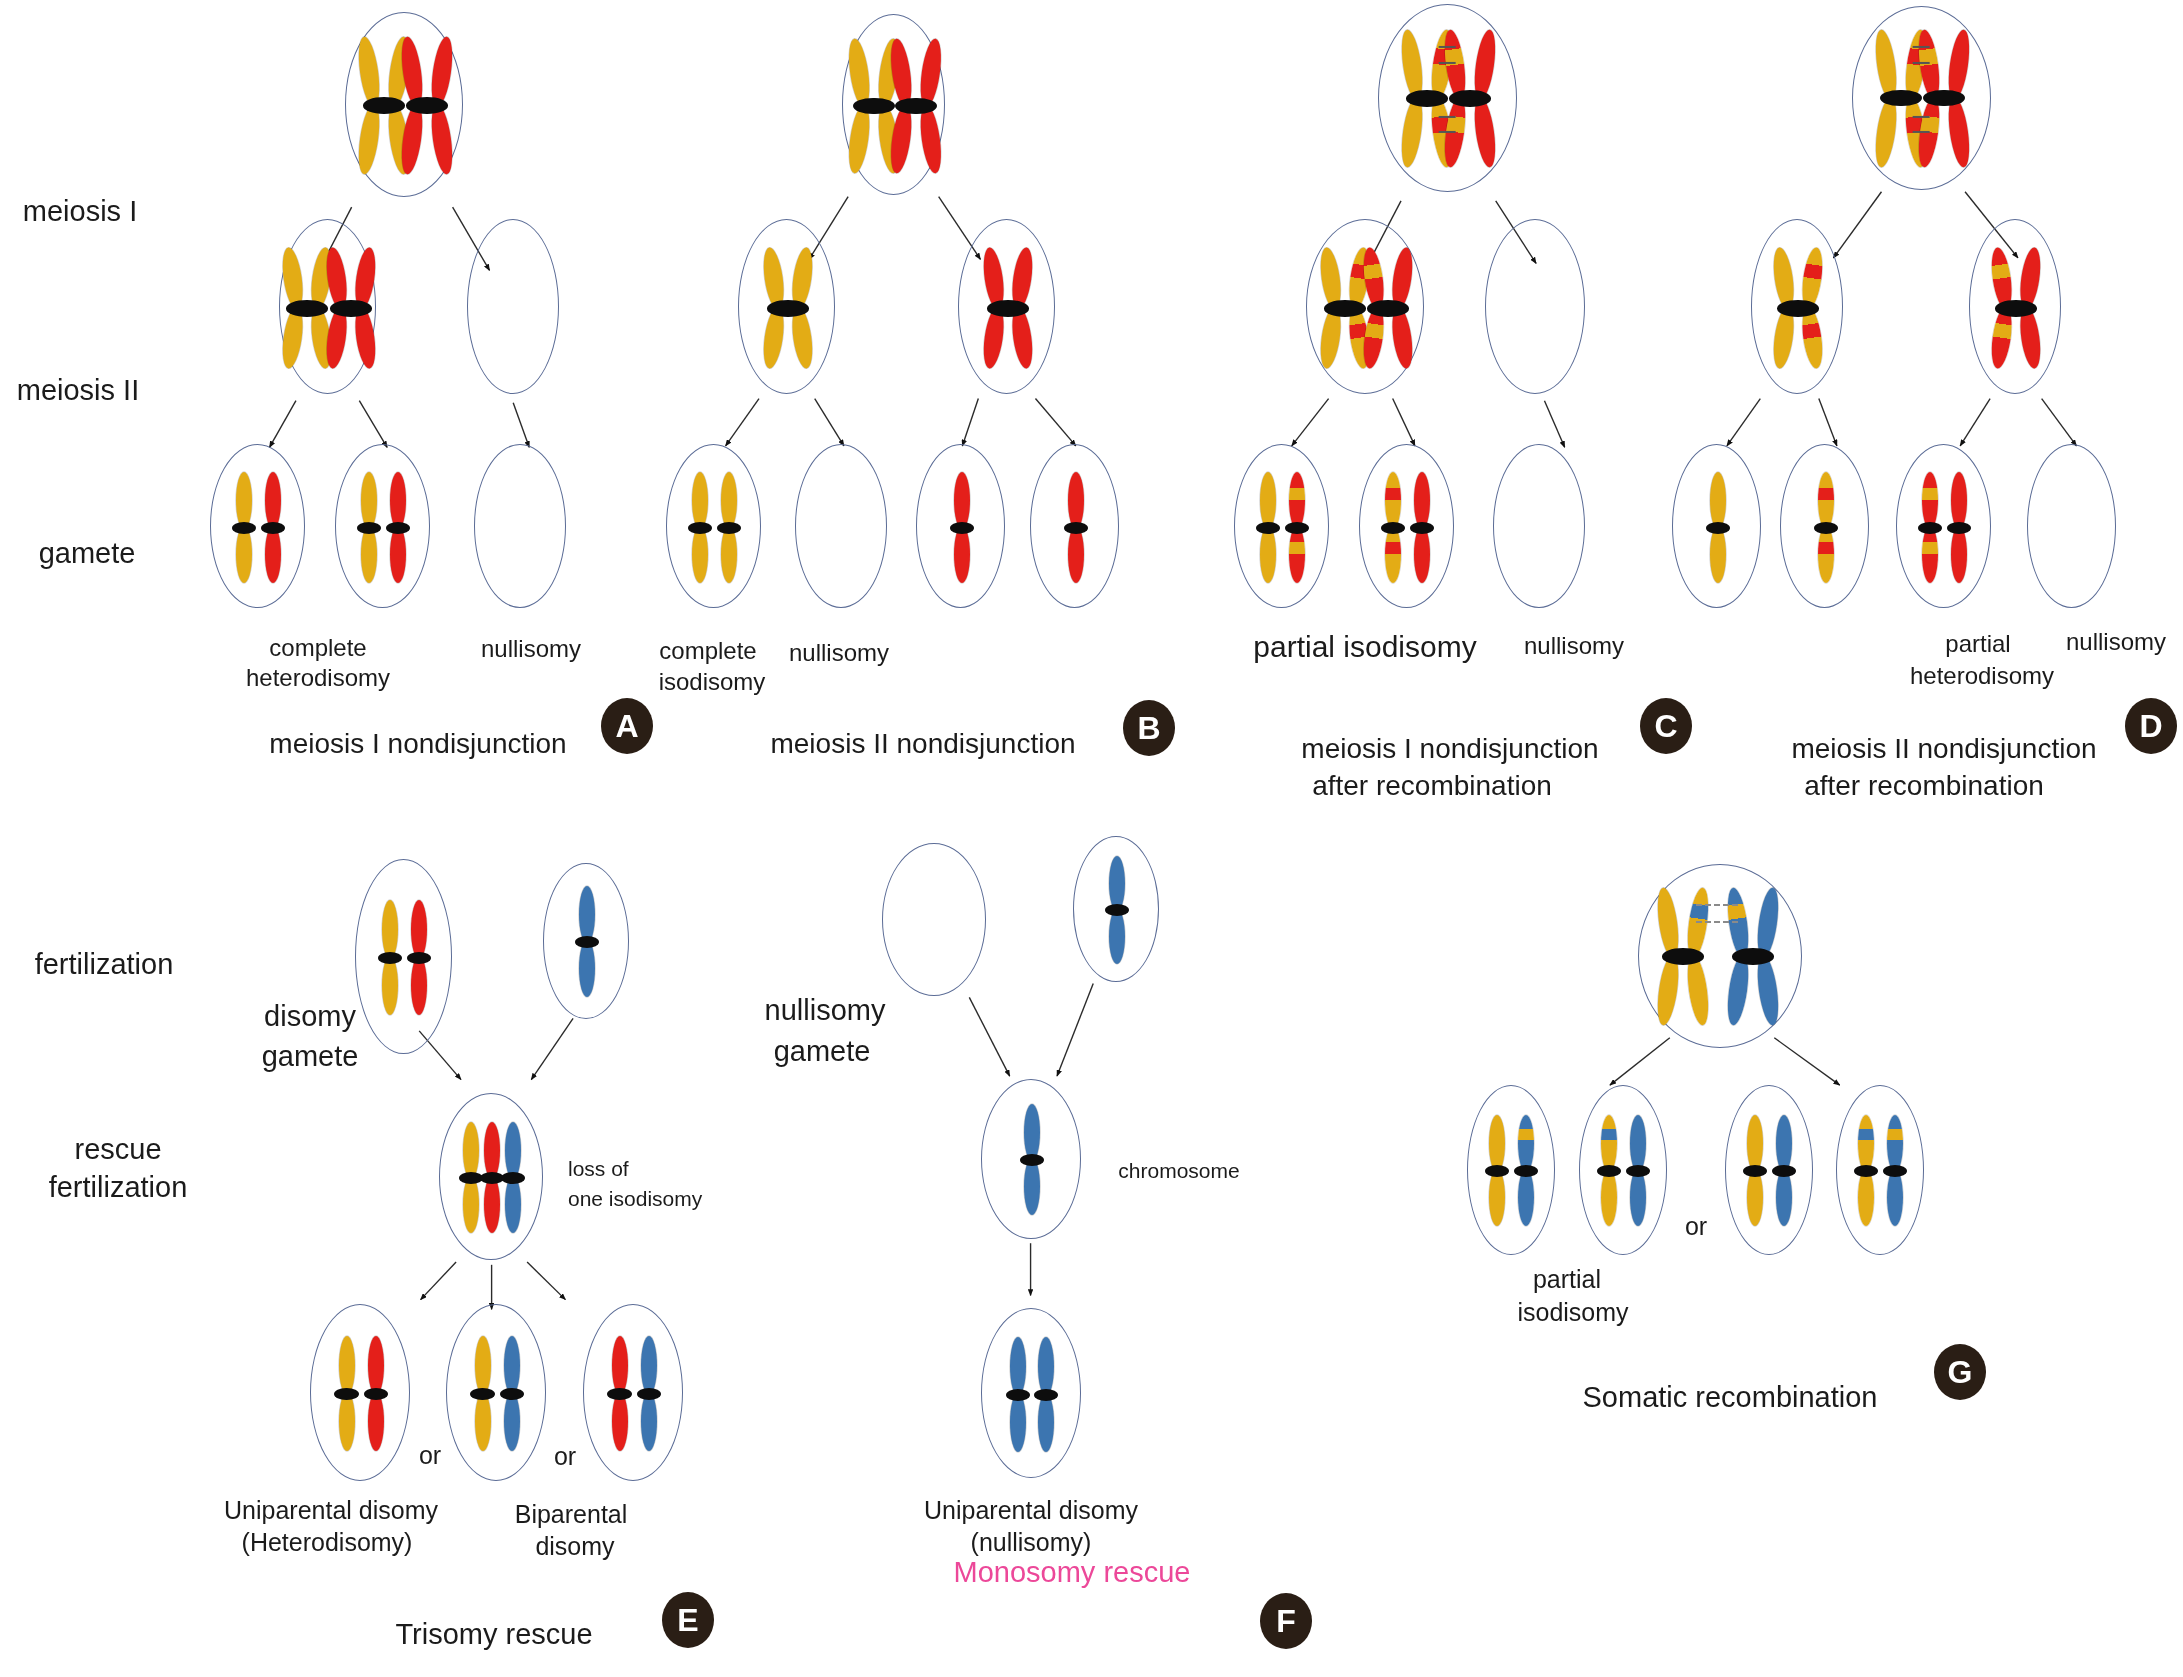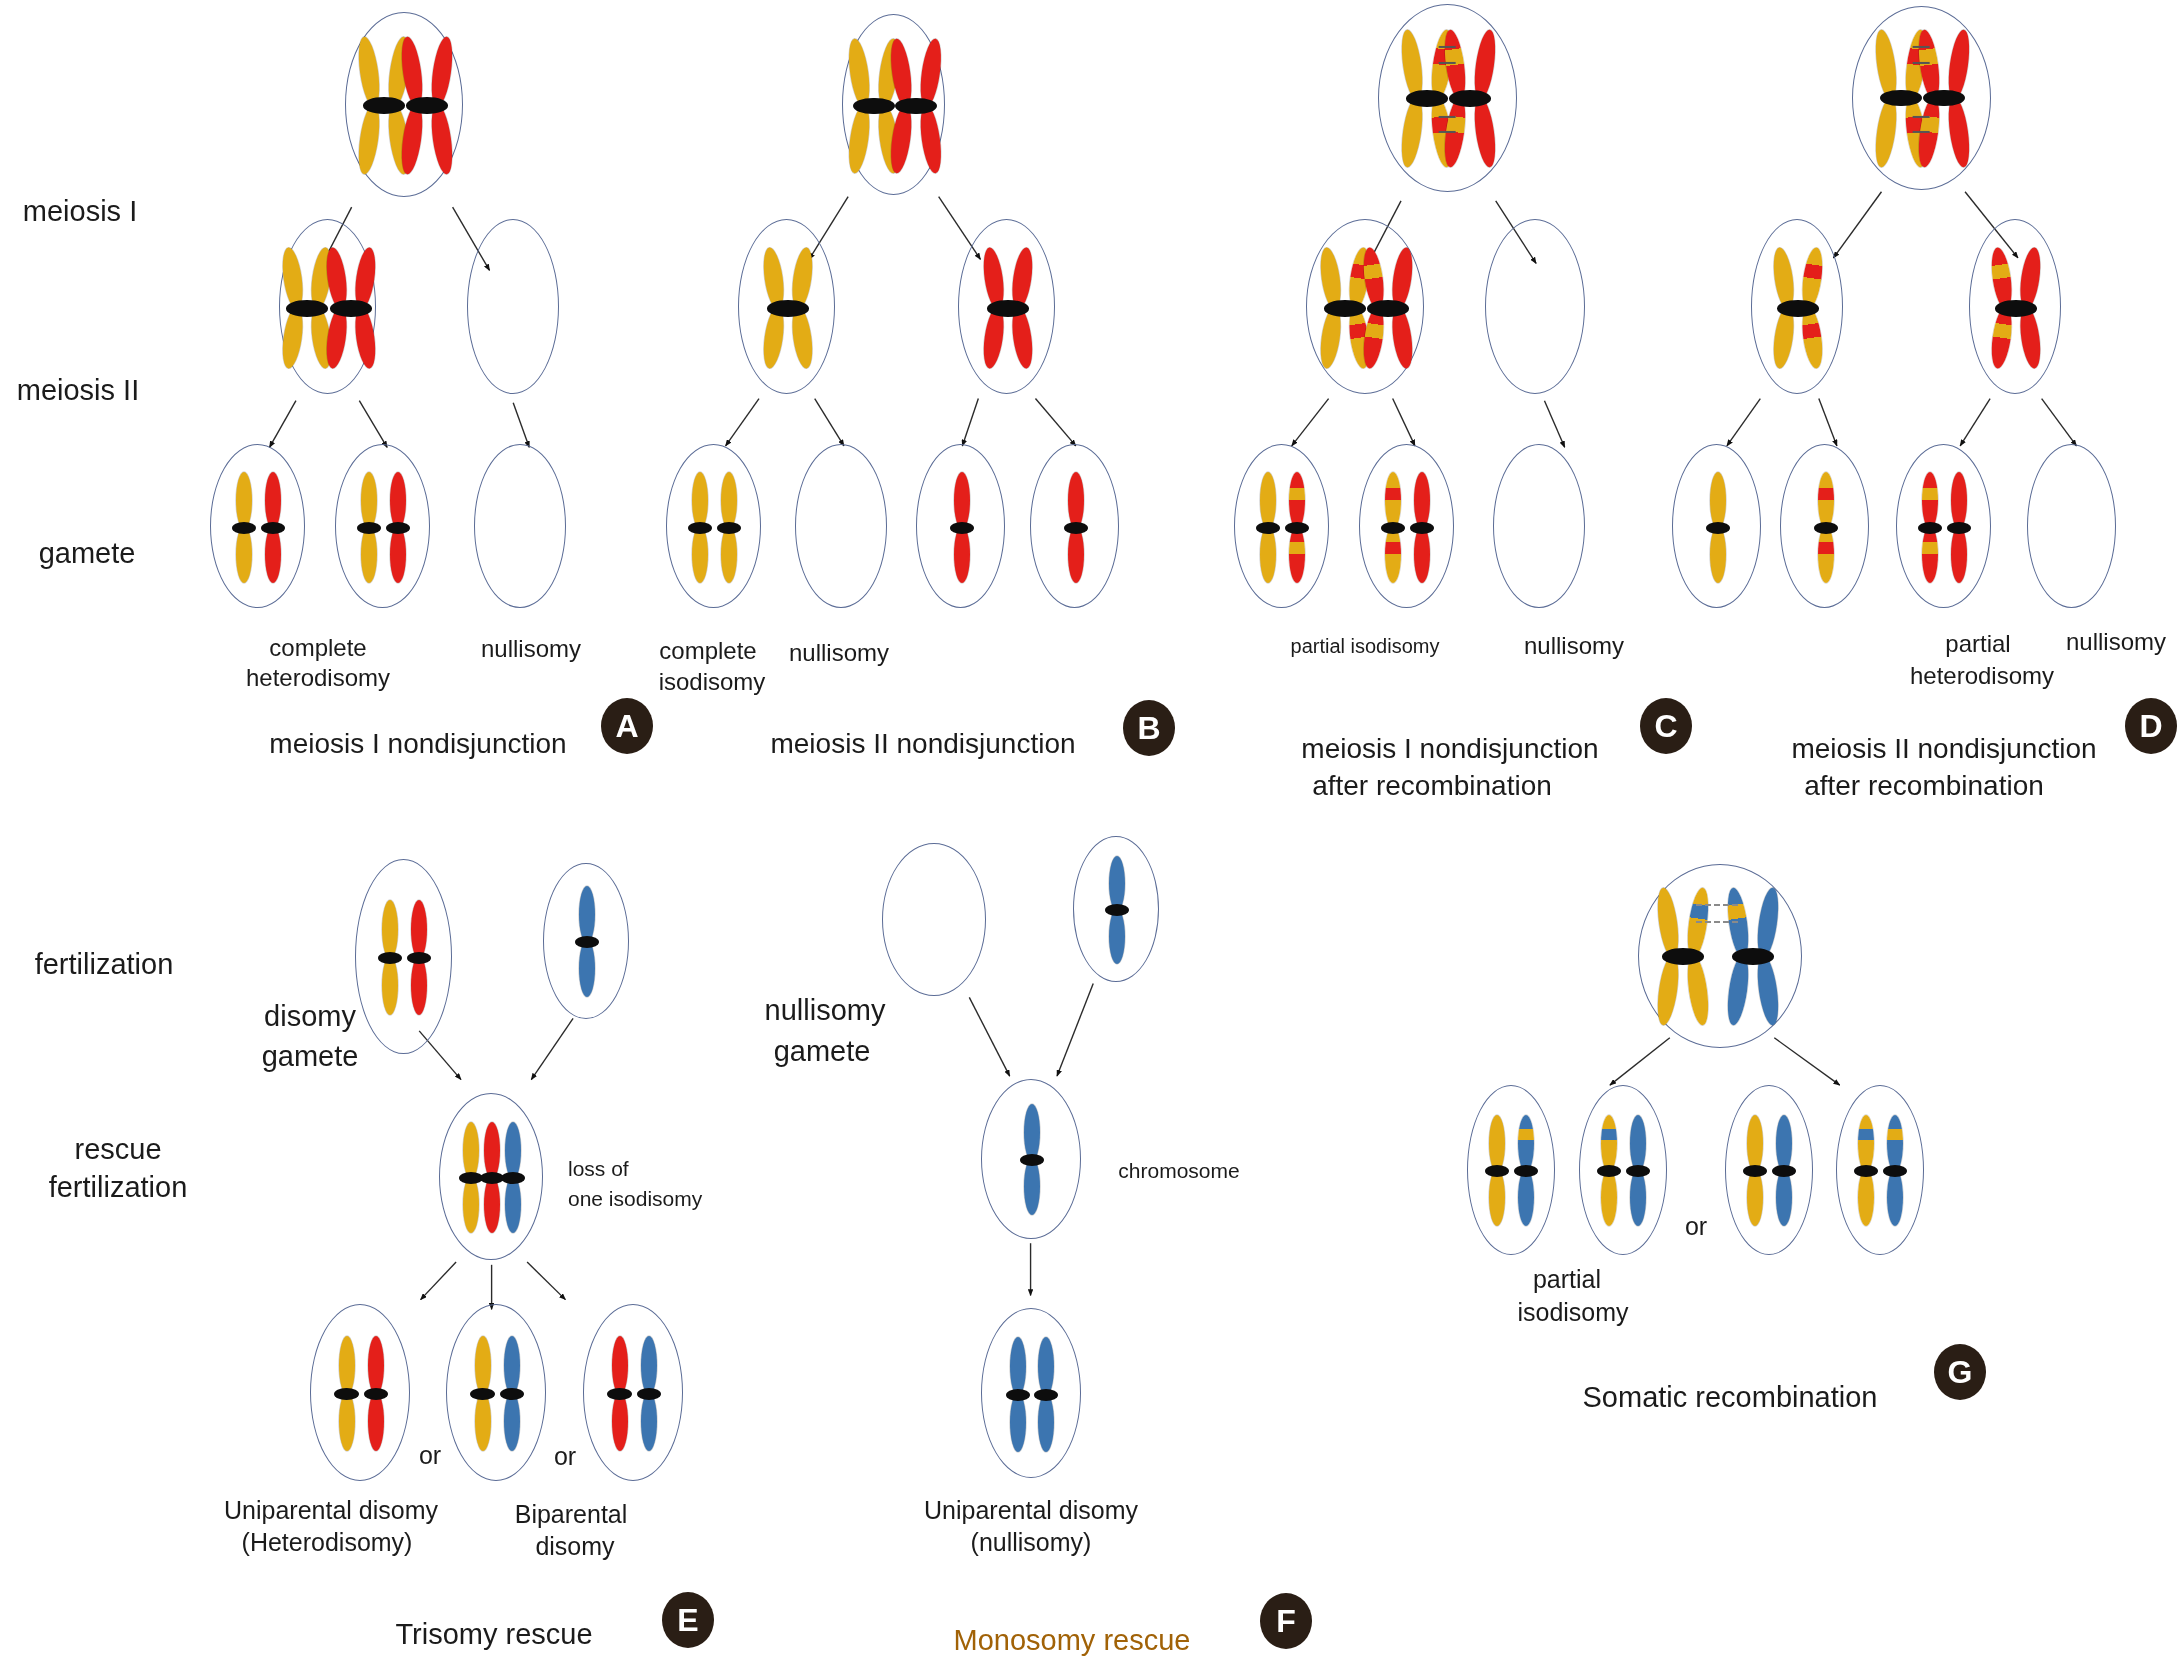--- a/index.html
+++ b/index.html
@@ -627,21 +627,21 @@
     </div>
     <div class="label center" style="left: 80px; top: 212px; font-size: 29px; color: rgb(27, 27, 27);">meiosis I</div>
     <div class="label center" style="left: 78px; top: 391px; font-size: 29px; color: rgb(27, 27, 27);">meiosis II</div>
     <div class="label center" style="left: 87px; top: 554px; font-size: 29px; color: rgb(27, 27, 27);">gamete</div>
     <div class="label center" style="left: 318px; top: 648px; font-size: 24px; color: rgb(27, 27, 27);">complete</div>
     <div class="label center" style="left: 318px; top: 678px; font-size: 24px; color: rgb(27, 27, 27);">heterodisomy</div>
     <div class="label center" style="left: 531px; top: 649px; font-size: 24px; color: rgb(27, 27, 27);">nullisomy</div>
     <div class="label center" style="left: 708px; top: 651px; font-size: 24px; color: rgb(27, 27, 27);">complete</div>
     <div class="label center" style="left: 712px; top: 682px; font-size: 24px; color: rgb(27, 27, 27);">isodisomy</div>
     <div class="label center" style="left: 839px; top: 653px; font-size: 24px; color: rgb(27, 27, 27);">nullisomy</div>
-    <div class="label center" style="left: 1365px; top: 646px; font-size: 20px; color: rgb(27, 27, 27);">partial isodisomy</div>
+    <div class="label center" style="left: 1365px; top: 646px; font-size: 30px; color: rgb(27, 27, 27);">partial isodisomy</div>
     <div class="label center" style="left: 1574px; top: 646px; font-size: 24px; color: rgb(27, 27, 27);">nullisomy</div>
     <div class="label center" style="left: 1978px; top: 644px; font-size: 24px; color: rgb(27, 27, 27);">partial</div>
     <div class="label center" style="left: 1982px; top: 676px; font-size: 24px; color: rgb(27, 27, 27);">heterodisomy</div>
     <div class="label center" style="left: 2116px; top: 642px; font-size: 24px; color: rgb(27, 27, 27);">nullisomy</div>
     <div class="label center" style="left: 418px; top: 744px; font-size: 28px; color: rgb(27, 27, 27);">meiosis I nondisjunction</div>
     <div class="label center" style="left: 923px; top: 744px; font-size: 28px; color: rgb(27, 27, 27);">meiosis II nondisjunction</div>
     <div class="label center" style="left: 1450px; top: 749px; font-size: 28px; color: rgb(27, 27, 27);">meiosis I nondisjunction</div>
     <div class="label center" style="left: 1432px; top: 786px; font-size: 28px; color: rgb(27, 27, 27);">after recombination</div>
     <div class="label center" style="left: 1944px; top: 749px; font-size: 28px; color: rgb(27, 27, 27);">meiosis II nondisjunction</div>
     <div class="label center" style="left: 1924px; top: 786px; font-size: 28px; color: rgb(27, 27, 27);">after recombination</div>
@@ -657,21 +657,21 @@
     <div class="label center" style="left: 1179px; top: 1171px; font-size: 21px; color: rgb(27, 27, 27);">chromosome</div>
     <div class="label center" style="left: 430px; top: 1456px; font-size: 25px; color: rgb(27, 27, 27);">or</div>
     <div class="label center" style="left: 565px; top: 1457px; font-size: 25px; color: rgb(27, 27, 27);">or</div>
     <div class="label center" style="left: 331px; top: 1511px; font-size: 25px; color: rgb(27, 27, 27);">Uniparental disomy</div>
     <div class="label center" style="left: 327px; top: 1543px; font-size: 25px; color: rgb(27, 27, 27);">(Heterodisomy)</div>
     <div class="label center" style="left: 571px; top: 1515px; font-size: 25px; color: rgb(27, 27, 27);">Biparental</div>
     <div class="label center" style="left: 575px; top: 1547px; font-size: 25px; color: rgb(27, 27, 27);">disomy</div>
     <div class="label center" style="left: 1031px; top: 1511px; font-size: 25px; color: rgb(27, 27, 27);">Uniparental disomy</div>
     <div class="label center" style="left: 1031px; top: 1543px; font-size: 25px; color: rgb(27, 27, 27);">(nullisomy)</div>
     <div class="label center" style="left: 494px; top: 1635px; font-size: 29px; color: rgb(27, 27, 27);">Trisomy rescue</div>
-    <div class="label center" style="left: 1072px; top: 1641px; font-size: 29px; color: #a16207;">Monosomy rescue</div>
+    <div class="label center" style="left: 1072px; top: 1573px; font-size: 29px; color: #ec4899;">Monosomy rescue</div>
     <div class="label center" style="left: 1696px; top: 1227px; font-size: 25px; color: rgb(27, 27, 27);">or</div>
     <div class="label center" style="left: 1567px; top: 1280px; font-size: 25px; color: rgb(27, 27, 27);">partial</div>
     <div class="label center" style="left: 1573px; top: 1313px; font-size: 25px; color: rgb(27, 27, 27);">isodisomy</div>
     <div class="label center" style="left: 1730px; top: 1398px; font-size: 29px; color: rgb(27, 27, 27);">Somatic recombination</div>
     <div class="badge" style="left: 627px; top: 726px; background: rgb(42, 30, 21);">A</div>
     <div class="badge" style="left: 1149px; top: 728px; background: rgb(42, 30, 21);">B</div>
     <div class="badge" style="left: 1666px; top: 726px; background: rgb(42, 30, 21);">C</div>
     <div class="badge" style="left: 2151px; top: 726px; background: rgb(42, 30, 21);">D</div>
     <div class="badge" style="left: 688px; top: 1620px; background: rgb(42, 30, 21);">E</div>
     <div class="badge" style="left: 1286px; top: 1621px; background: rgb(42, 30, 21);">F</div>

